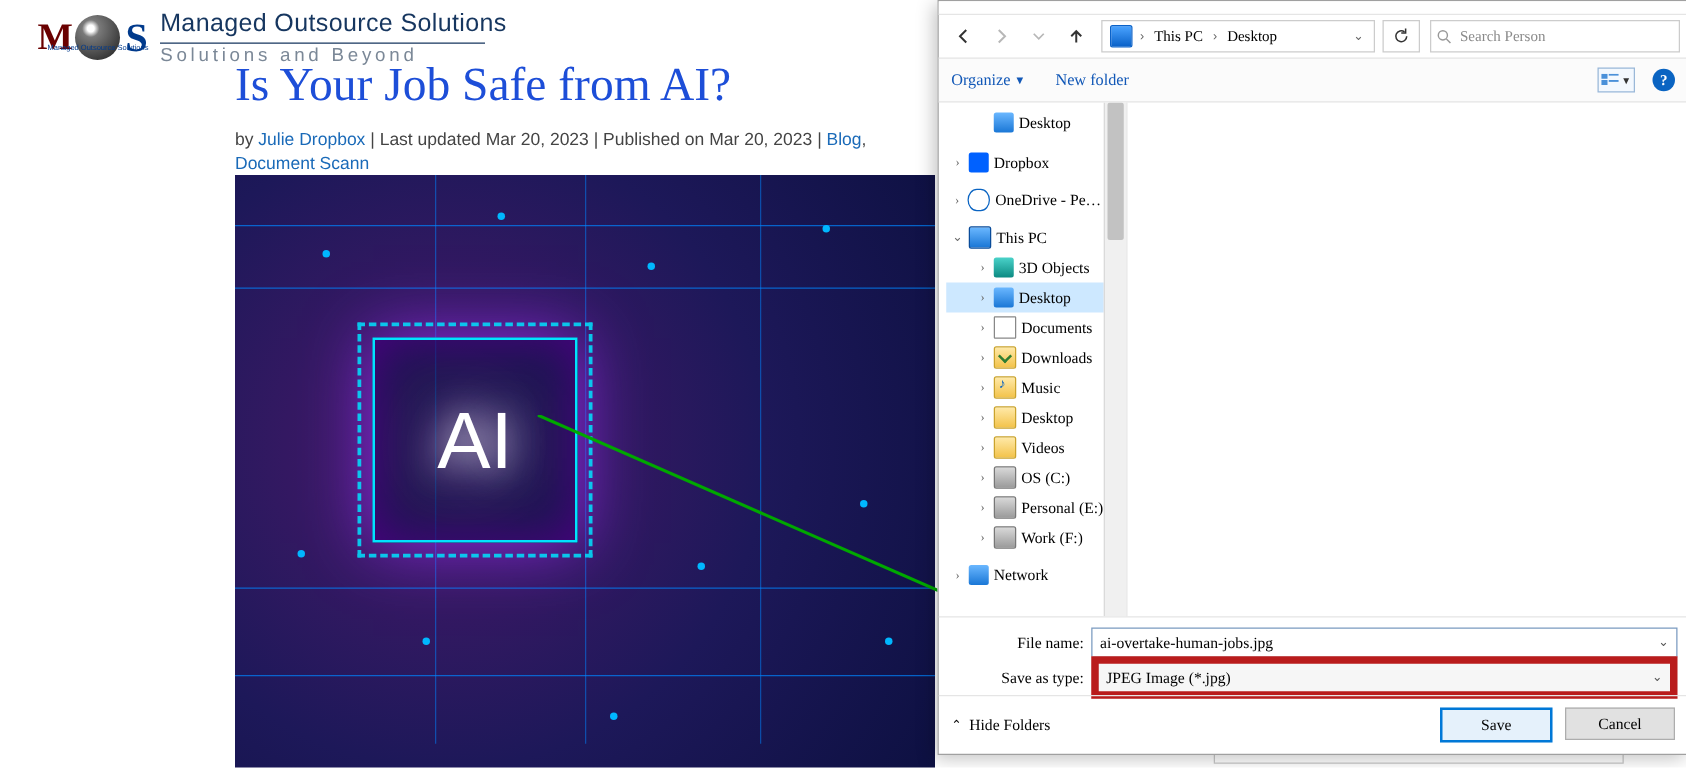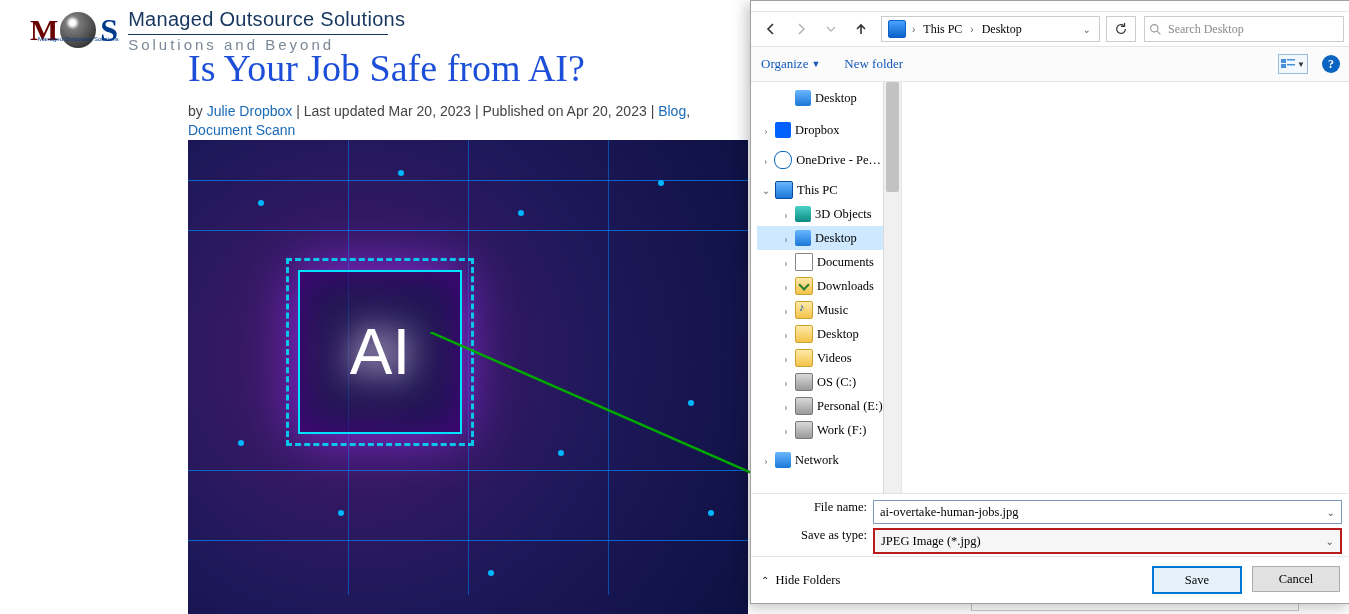--- a/index.html
+++ b/index.html
@@ -71,24 +71,24 @@
   .ico-dl{background:linear-gradient(#ffe9a8,#f3c34b);border:1px solid #caa32c;border-radius:2px;position:relative}
   .ico-dl:after{content:"";position:absolute;left:4px;top:3px;width:6px;height:6px;border-left:2px solid #2e7d32;border-bottom:2px solid #2e7d32;transform:rotate(-45deg)}
   .ico-music{background:linear-gradient(#ffe9a8,#f3c34b);border:1px solid #caa32c;border-radius:2px;position:relative}
   .ico-music:after{content:"♪";position:absolute;left:3px;top:-1px;font-size:11px;color:#0a64c2}
   .ico-pic{background:linear-gradient(#ffe9a8,#f3c34b);border:1px solid #caa32c;border-radius:2px}
   .ico-vid{background:linear-gradient(#ffe9a8,#f3c34b);border:1px solid #caa32c;border-radius:2px}
   .ico-drive{background:linear-gradient(#d9d9d9,#9b9b9b);border:1px solid #777;border-radius:2px}
   .ico-net{background:linear-gradient(#6ab7ff,#1a77d6);border-radius:2px}
   .content{flex:1;display:flex;align-items:flex-start;justify-content:center;padding-top:30px;font:400 12.5px "Segoe UI";color:#5a5a5a}
   .fields{border-top:1px solid #e5e5e5;padding:6px 8px 0 8px}
-  .fld{display:flex;align-items:flex-start;height:28px;gap:6px}
+  .fld{display:flex;align-items:center;height:28px;gap:6px}
   .fld label{width:108px;text-align:right;font:400 12.5px "Segoe UI";color:#000}
   .fld .inp{flex:1;height:22px;border:1px solid #7a9ac0;padding:0 6px;font:400 12.5px "Segoe UI";display:flex;align-items:center;justify-content:space-between;background:#fff}
-  .fld .inp.sel{border:2px solid #b91c1c;background:#f6f6f6}
+  .fld .inp.sel{border:6px solid #b91c1c;background:#f6f6f6}
   .caret{font-size:10px;color:#555}
   .footer{height:46px;border-top:1px solid #e5e5e5;display:flex;align-items:center;padding:0 10px}
   .hidefold{display:flex;align-items:center;gap:6px;font:400 12.5px "Segoe UI";color:#000}
   .btns{margin-left:auto;display:flex;gap:10px}
   .btn{width:86px;height:24px;border:1px solid #adadad;background:#e1e1e1;font:400 12.5px "Segoe UI";display:flex;align-items:center;justify-content:center}
   .btn.primary{border:2px solid #0078d7;background:#e5f1fb}
 </style>
 </head>
 <body>
 
@@ -105,21 +105,21 @@
       <span class="logo-sub">Solutions and Beyond</span>
     </div>
   </div>
   <div style="position:absolute;left:38px;top:44px" class="logo-tiny">Managed Outsource Solutions</div>
 
   <div class="article">
     <div class="art-title">Is Your Job Safe from AI?</div>
     <div class="meta">
       <span>by </span><a href="#">Julie Dropbox</a>
       <span> | </span><span>Last updated Mar 20, 2023</span>
-      <span> | </span><span>Published on Apr 20, 2023</span>
+      <span> | </span><span>Published on Mar 20, 2023</span>
       <span> | </span><a href="#">Blog</a><span>, </span><a href="#">Document Scann</a>
     </div>
   </div>
 
   <div class="hero">
 
     <div class="trace" style="left:0;top:40px;width:560px"></div>
     <div class="trace" style="left:0;top:90px;width:560px"></div>
     <div class="trace" style="left:0;top:330px;width:560px"></div>
     <div class="trace" style="left:0;top:400px;width:560px"></div>
@@ -186,21 +186,21 @@
       <svg width="14" height="14" viewBox="0 0 16 16">
           <path d="M13 8a5 5 0 1 1-2-4" stroke="#333" stroke-width="1.4" fill="none"></path>
           <path d="M12 1v4h-4" stroke="#333" stroke-width="1.4" fill="none"></path>
         </svg>
     </div>
     <div class="searchbox">
       <svg width="13" height="13" viewBox="0 0 16 16">
           <circle cx="6.5" cy="6.5" r="4.5" stroke="#555" stroke-width="1.4" fill="none"></circle>
           <line x1="10" y1="10" x2="14" y2="14" stroke="#555" stroke-width="1.4"></line>
         </svg>
-      <span class="search-ph">Search Desktop</span>
+      <span class="search-ph">Search Person</span>
     </div>
   </div>
 
   <div class="toolbar">
     <span class="tb-link">
       <span>Organize</span>
       <span style="font-size:9px;color:#1258b7">▼</span>
     </span>
     <span class="tb-link">New folder</span>
     <div class="tb-right">

